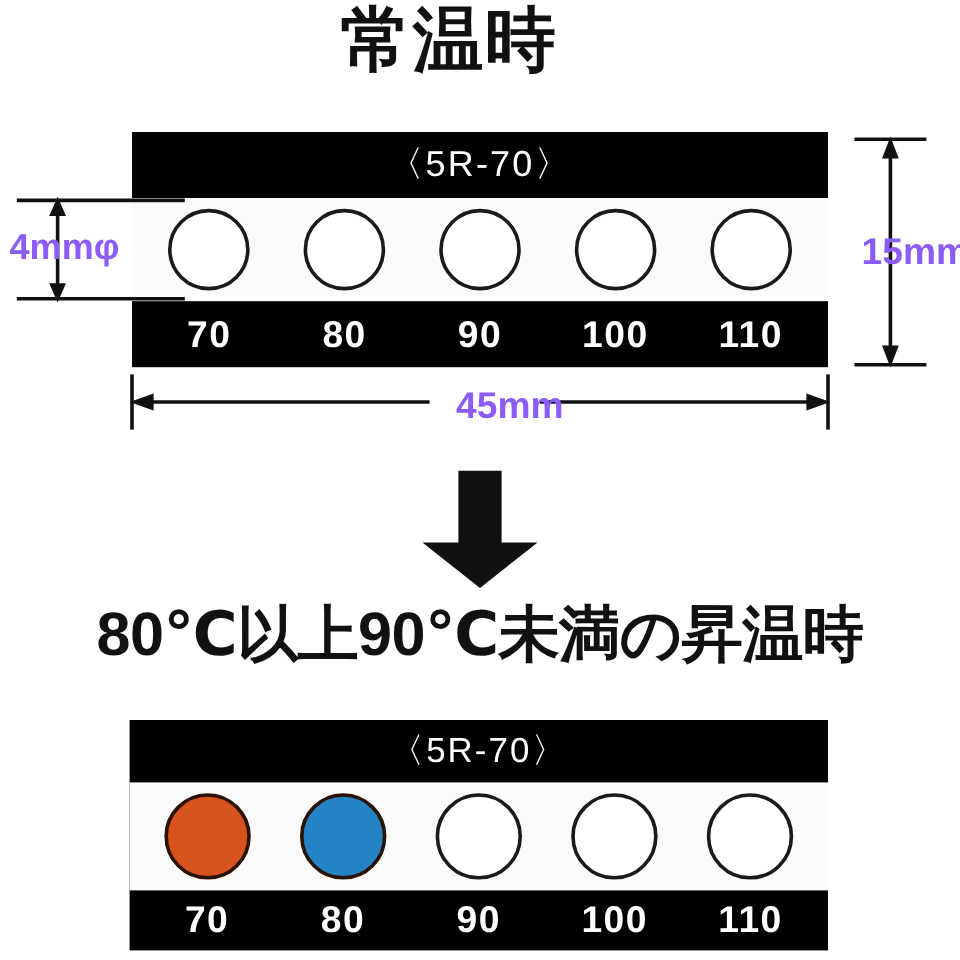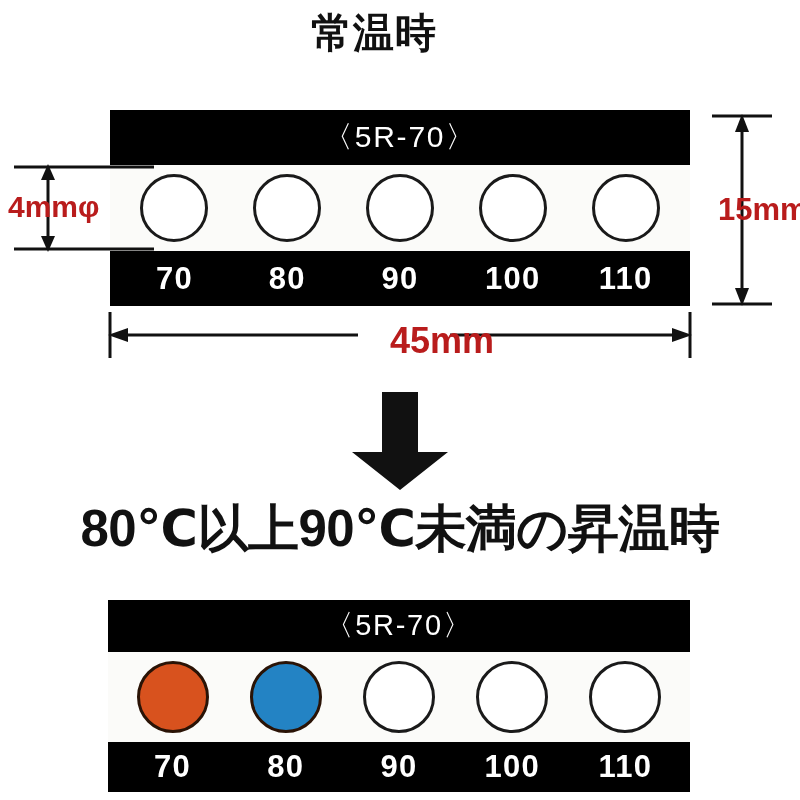--- a/index.html
+++ b/index.html
@@ -26,21 +26,21 @@
     color: #111111;
     font-weight: 700;
     white-space: nowrap;
     letter-spacing: 0.02em;
   }
 
   #title-normal {
     top: 2px;
     left: 0;
     width: 748px;
-    font-size: 41px;
+    font-size: 59px;
     line-height: 62px;
   }
 
   #title-heated {
     top: 494px;
     left: 0;
     width: 800px;
     font-size: 51px;
     line-height: 70px;
     letter-spacing: -0.01em;
@@ -118,33 +118,33 @@
   }
 
   
   .dim-svg {
     position: absolute;
     overflow: visible;
   }
 
   .dim-text {
     position: absolute;
-    color: #b91c1c;
+    color: #8b5cf6;
     font-weight: 700;
     white-space: nowrap;
   }
 
   #dim-dia-svg  { left: 4px;   top: 160px; width: 150px; height: 96px; }
   #dim-dia-text { left: 8px;   top: 190px; font-size: 30px; }
 
   #dim-h-svg    { left: 712px; top: 112px; width: 76px;  height: 196px; }
   #dim-h-text   { left: 718px; top: 192px; font-size: 31px; }
 
   #dim-w-svg    { left: 98px;  top: 312px; width: 604px; height: 48px; }
-  #dim-w-text   { left: 390px; top: 320px; font-size: 36px; }
+  #dim-w-text   { left: 380px; top: 320px; font-size: 31px; }
 
   .stroke-k { stroke: #111111; fill: none; }
   .fill-k   { fill: #111111; }
 </style>
 </head>
 <body>
 
 <div id="page">
 
   <div class="heading" id="title-normal">常温時</div>

